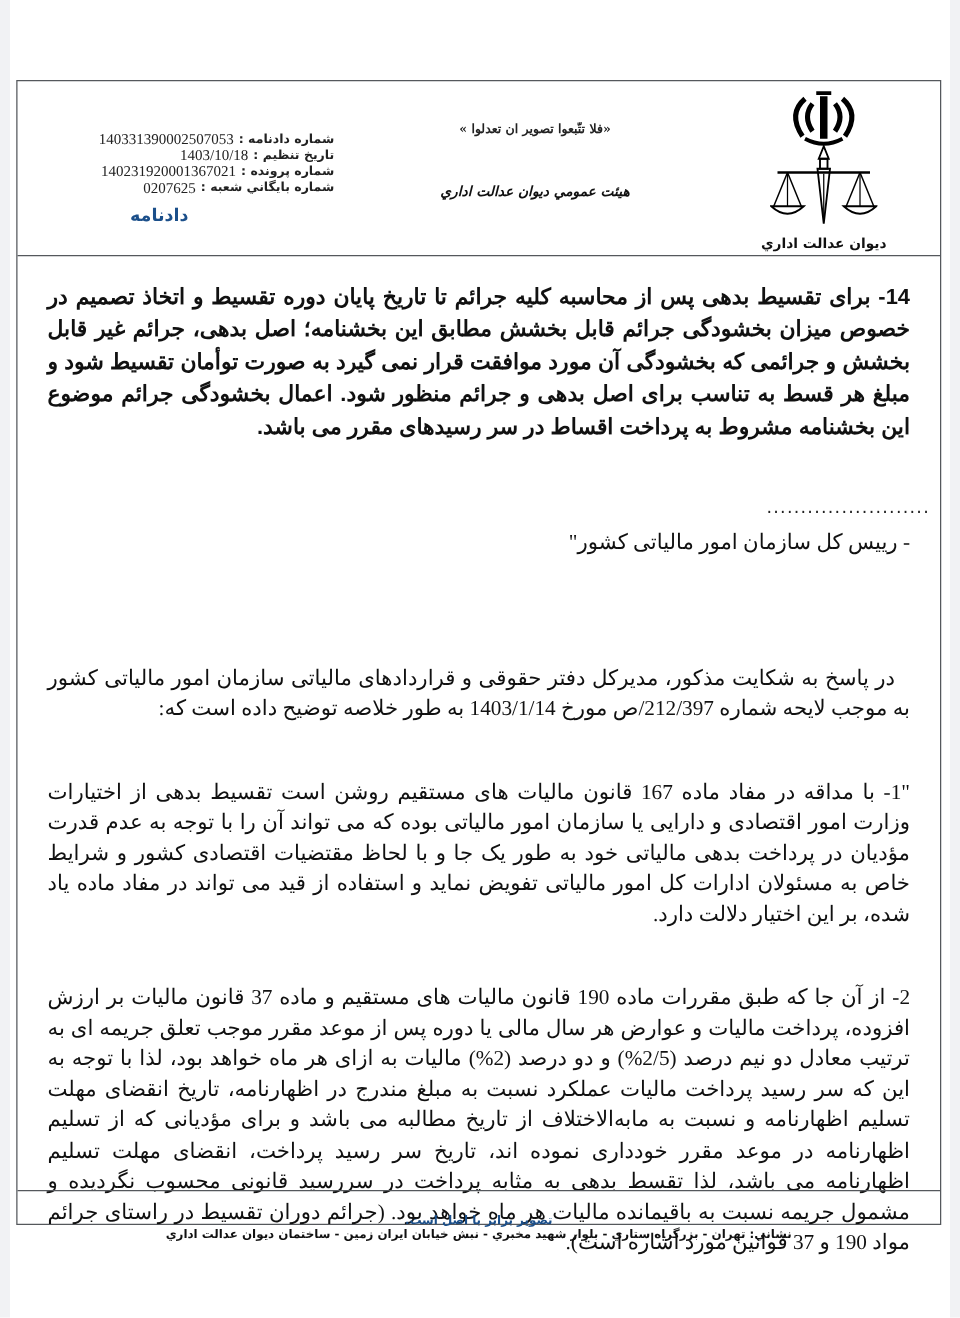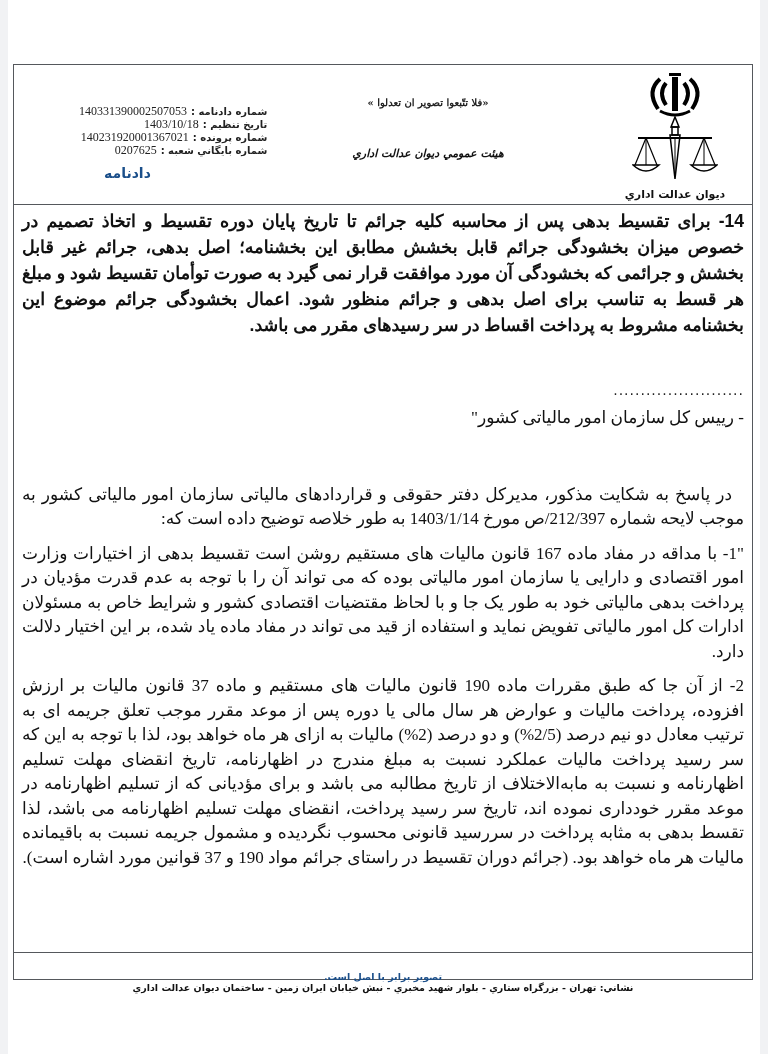--- a/index.html
+++ b/index.html
@@ -10,39 +10,39 @@
     }
     .side-strip { position: absolute; top: 0; bottom: 0; width: 8px; background: #f1f2f4; }
     .side-strip.left { left: 0; }
     .side-strip.right { right: 0; }
 
     .frame {
       position: absolute; left: 13px; top: 64px; width: 740px; height: 916px;
       border: 1.5px solid #55585c; box-sizing: border-box; background: #fff;
     }
     .header { position: absolute; left: 0; right: 0; top: 0; height: 139px; border-bottom: 1.5px solid #55585c; }
-    .emblem { position: absolute; right: 22px; top: 6px; width: 110px; height: 130px; }
+    .emblem { position: absolute; right: 38px; top: 6px; width: 110px; height: 130px; }
     .emblem svg { position: absolute; left: 12px; top: 0; }
     .emblem-caption {
       position: absolute; bottom: 0; right: 0; width: 110px; text-align: center;
       font-size: 11px; font-weight: bold; color: #111; direction: rtl;
     }
     .verse { position: absolute; right: 0; left: 0; top: 32px; text-align: center; padding-left: 90px;
       font-size: 10px; font-weight: bold; color: #222; direction: rtl; font-family: "DejaVu Serif", serif; }
     .board { position: absolute; top: 82px; left: 0; right: 0; text-align: center; padding-left: 90px;
       font-size: 11px; font-weight: bold; color: #111; direction: rtl; font-style: italic; }
     .doc-type { position: absolute; top: 100px; left: 0; right: 0; text-align: left; padding-left: 90px;
       font-size: 14px; font-weight: bold; color: #1b4f8a; direction: rtl; }
     .meta { position: absolute; left: 65px; top: 40px; direction: rtl; font-size: 10px; font-weight: bold; color: #222; }
     .meta-row { display: flex; direction: rtl; justify-content: flex-start; gap: 4px; line-height: 13px; height: 13px; }
     .meta-label { white-space: nowrap; }
     .meta-value { font-family: "Liberation Serif", serif; font-size: 12px; font-weight: normal; white-space: nowrap; }
 
     .body { position: absolute; left: 0; right: 0; top: 139px; height: 750px; direction: rtl; padding: 4px 8px 0 8px; box-sizing: border-box; }
-    .p { text-align: justify; text-align-last: right; direction: rtl; color: #111; margin: 0; }
+    .p { text-align: justify; text-align-last: right; direction: rtl; color: #111; margin: 16px; }
     .p.bold { font-family: "Liberation Sans", sans-serif; font-weight: bold; font-size: 17.5px; line-height: 26px; }
     .p.reg { font-family: "Liberation Serif", serif; font-size: 17px; line-height: 24.5px; }
     .dots { font-size: 14px; color: #222; margin-top: 44px; letter-spacing: 1px; }
     .signer { margin-top: 8px; }
     .gap-big { height: 52px; }
     .gap-sm { height: 10px; }
 
     .footer { position: absolute; left: 0; right: 0; bottom: 0; height: 26px; border-top: 1.5px solid #55585c; direction: rtl; text-align: center; }
     .certified { font-size: 9.5px; font-weight: bold; color: #1b4f8a; line-height: 11px; margin-top: 18px; }
     .address { font-size: 9.5px; font-weight: bold; color: #111; line-height: 12px; }

